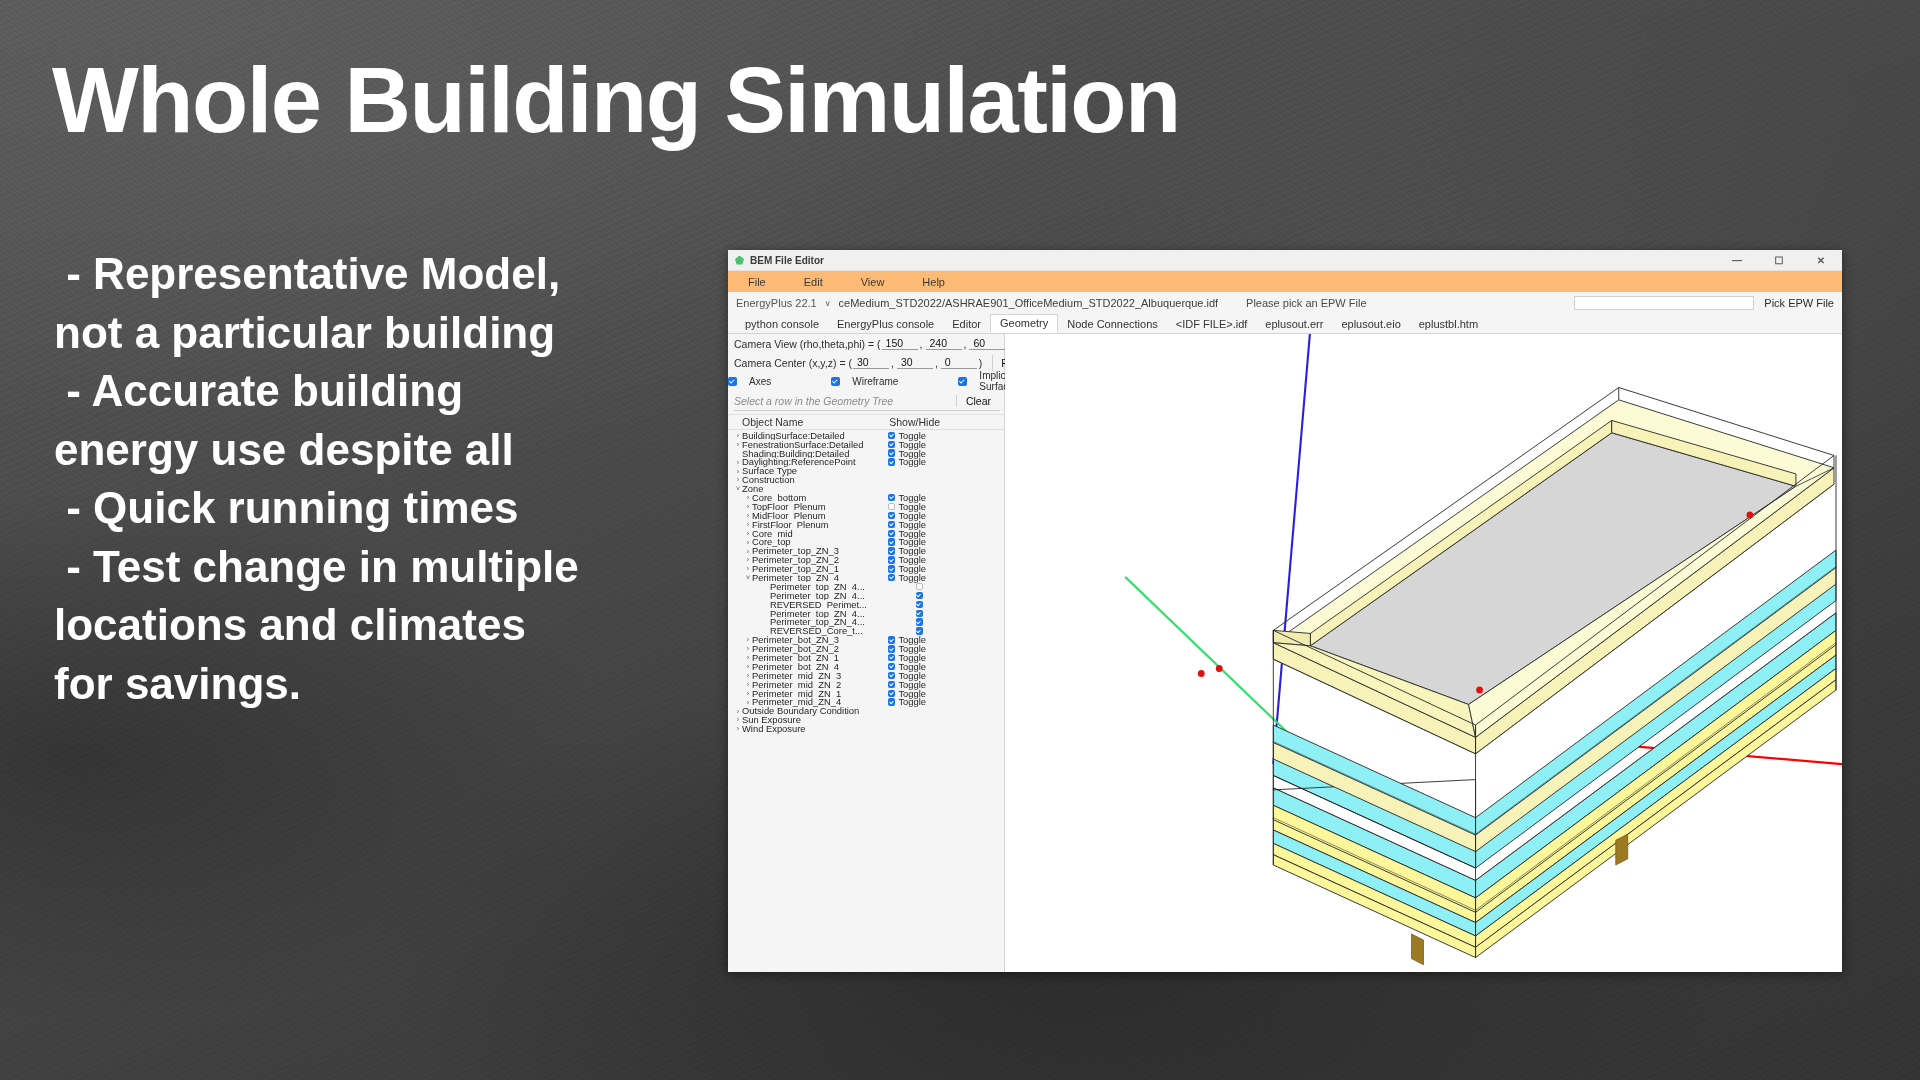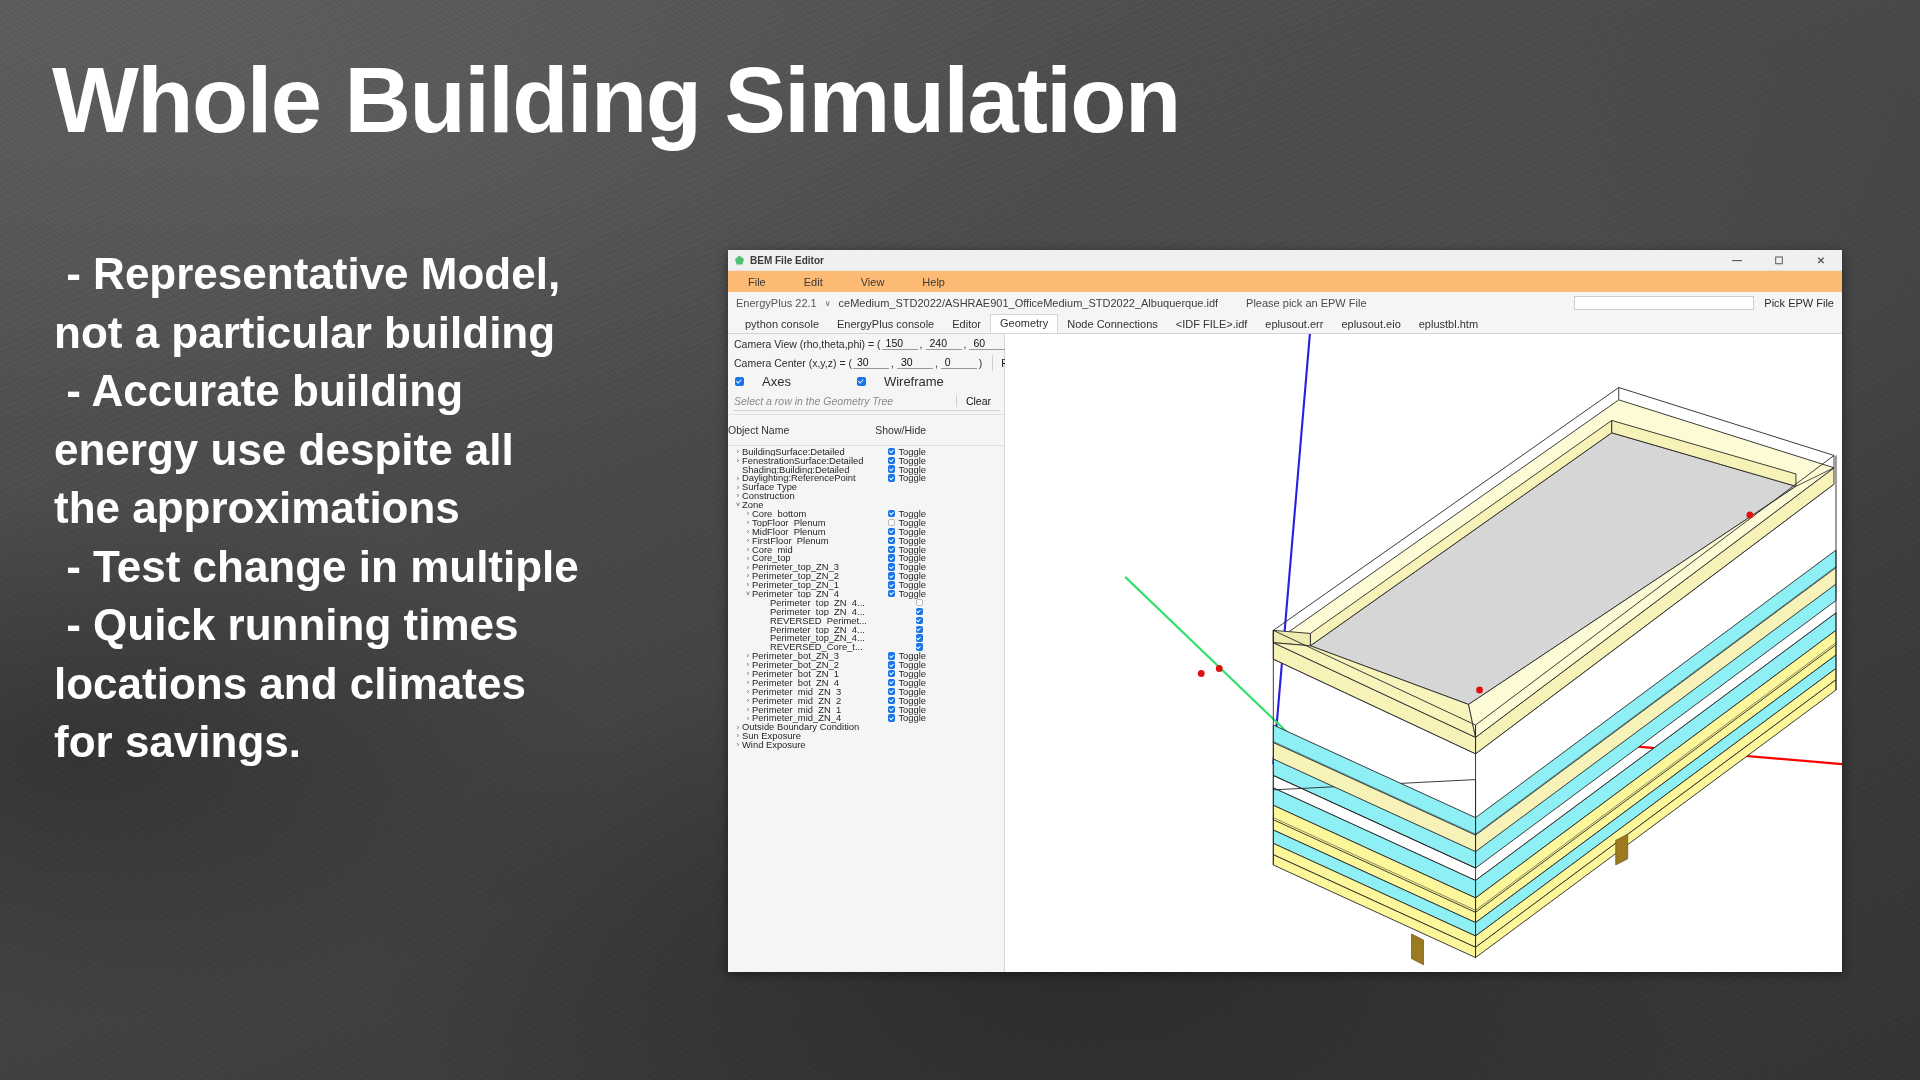--- a/index.html
+++ b/index.html
@@ -116,22 +116,22 @@
     text-align:left; padding:0 3px 0 4px; margin:0 1px;
     font-size:10.5px; color:#111;
   }
   .camrow .sep{ padding:0 2px 0 1px; }
   .camrow .btn{
     margin-left:8px; padding:0 8px; font-size:10.5px; color:#111;
     border-left:1px solid #d0d0d0; height:16px; line-height:16px;
   }
 
   .checkrow{
-    display:flex; align-items:center; height:18px; padding-left:7px; gap:14px;
-    font-size:13px; color:#2d2d2d;
+    display:flex; align-items:center; height:18px; padding-left:0; gap:8px;
+    font-size:10px; color:#2d2d2d;
   }
   .chk{
     width:9px;height:9px;border-radius:2px;background:#1a73e8;
     display:inline-flex;align-items:center;justify-content:center;
     margin-right:4px; flex:0 0 auto;
   }
   .chk::after{
     content:""; width:4px;height:2px;border-left:1.4px solid #fff;border-bottom:1.4px solid #fff;
     transform:rotate(-45deg) translate(0px,-1px);
   }
@@ -147,22 +147,22 @@
   .searchrow input{
     flex:1 1 auto; border:0; background:transparent; outline:none;
     font-size:10.5px; color:#2d2d2d; font-family:inherit;font-style:italic;
   }
   .searchrow input::placeholder{ color:#8b8b8b; }
   .searchrow .clr{
     font-size:10.5px; color:#111; padding:0 9px; border-left:1px solid #d0d0d0;
   }
 
   .treehead{
-    display:flex; align-items:center; height:32px; font-size:10.5px;
-    color:#333; padding-left:0; background:#f5f5f5;
+    display:flex; align-items:center; height:16px; font-size:10.5px;
+    color:#333; padding-left:14px; background:#f5f5f5;
     border-top:1px solid #e0e0e0; border-bottom:1px solid #e0e0e0;
   }
   .treehead .h2{ margin-left:86px; }
 
   .tree{
     flex:1 1 auto; overflow:hidden; background:#f5f5f5; padding-top:1px;
   }
   .trow{
     display:flex; align-items:center; height:8.9px; font-size:9.4px;
     color:#1f1f1f; white-space:nowrap; line-height:1;
@@ -194,23 +194,22 @@
 
 <div id="slide-bg"></div>
 
 <div id="slide-title">Whole Building Simulation</div>
 
 <div id="body-text">
     <div class="ln"> - Representative Model,</div>
     <div class="ln">not a particular building</div>
     <div class="ln"> - Accurate building</div>
     <div class="ln">energy use despite all</div>
-    <div class="ln">the approximations</div>
+    <div class="ln"> - Quick running times</div>
     <div class="ln"> - Test change in multiple</div>
-    <div class="ln"> - Quick running times</div>
     <div class="ln">locations and climates</div>
     <div class="ln">for savings.</div>
   </div>
 
 <div id="app-window">
 
   <div class="titlebar">
     <span class="app-icon"></span>
     <span class="ttl">BEM File Editor</span>
     <span class="wbtns">

